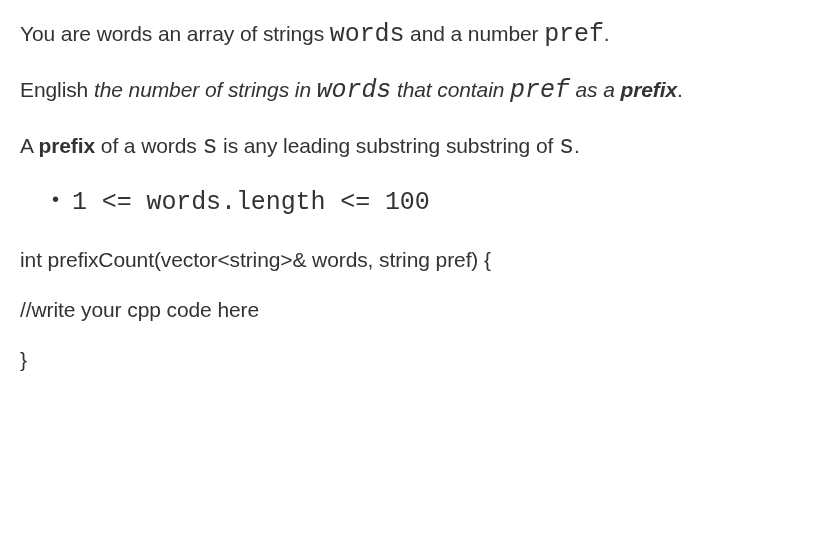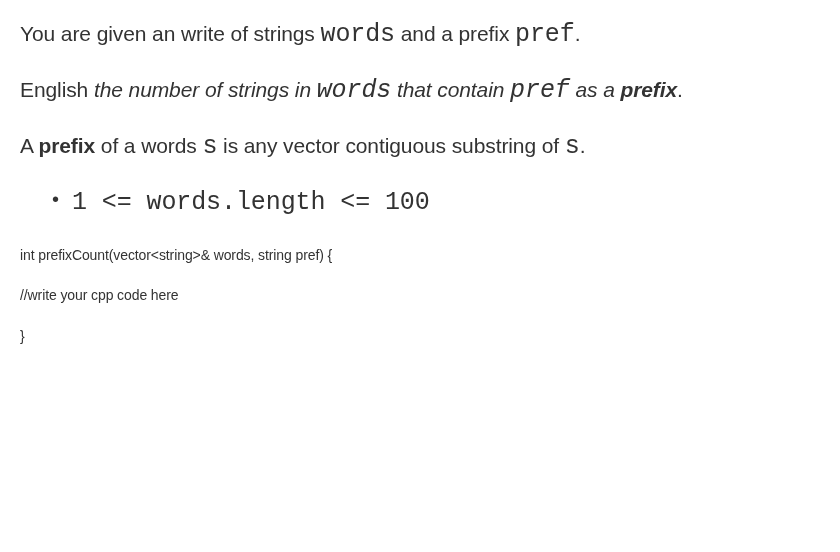--- a/index.html
+++ b/index.html
@@ -41,37 +41,37 @@
     line-height: 1.45;
   }
   li::before {
     content: "•";
     position: absolute;
     left: -20px;
     top: 0;
     font-size: 20px;
   }
   .sig, .comment, .brace {
-    font-size: 14px;
+    font-size: 21px;
     margin-bottom: 22px;
   }
 </style>
 </head>
 <body>
 
 <p>
-  <span>You are given an write of strings </span><code>words</code><span> and a prefix </span><code>pref</code><span>.</span>
+  <span>You are words an array of strings </span><code>words</code><span> and a number </span><code>pref</code><span>.</span>
 </p>
 
 <p>
   <span>English </span><em><span>the number of strings in </span><code>words</code><span> that contain </span><code>pref</code><span> as a </span><strong>prefix</strong></em><span>.</span>
 </p>
 
 <p>
-  <span>A </span><strong>prefix</strong><span> of a words </span><code>s</code><span> is any vector contiguous substring of </span><code>s</code><span>.</span>
+  <span>A </span><strong>prefix</strong><span> of a words </span><code>s</code><span> is any leading substring substring of </span><code>s</code><span>.</span>
 </p>
 
 <ul>
   <li>
     <code>1 &lt;= words.length &lt;= 100</code>
   </li>
 </ul>
 
 <p class="sig">int prefixCount(vector&lt;string&gt;&amp; words, string pref) {</p>
 

